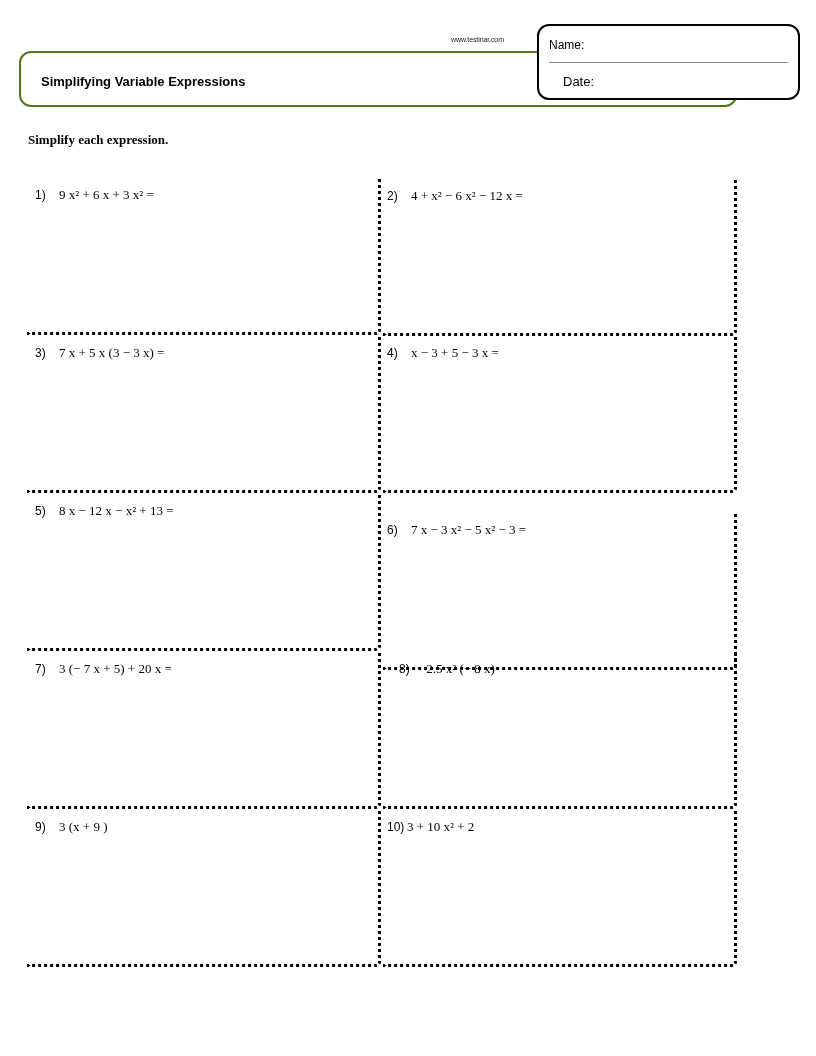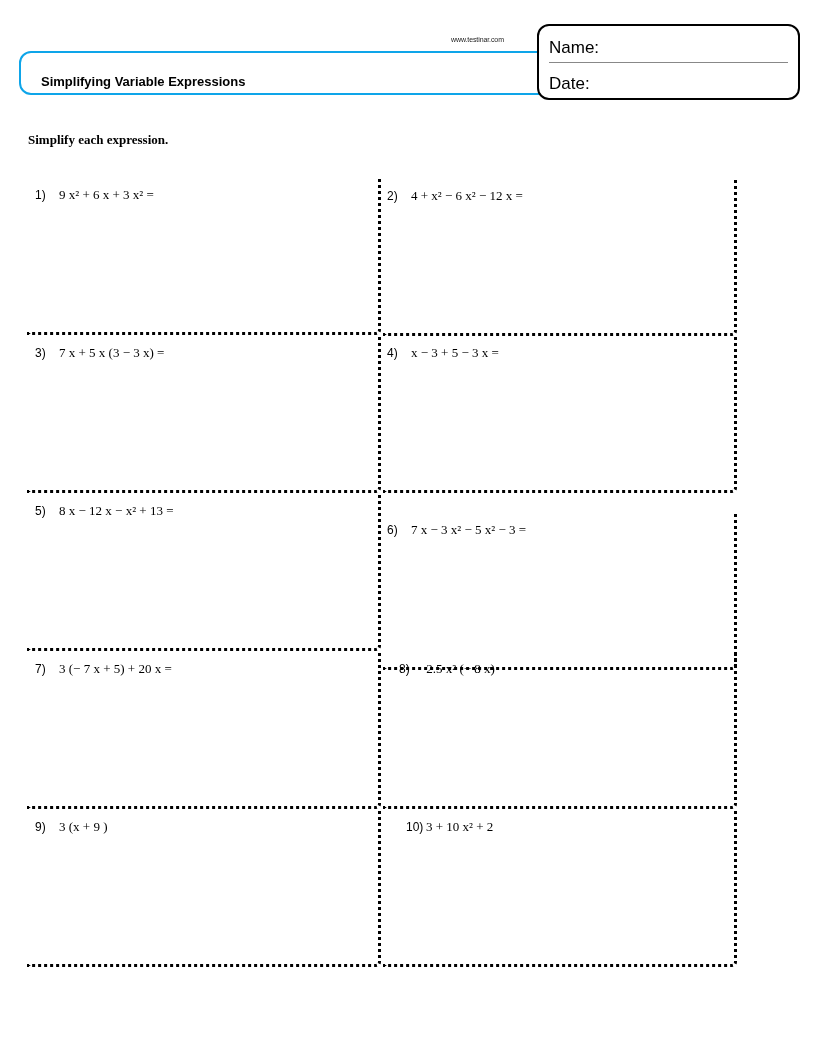--- a/index.html
+++ b/index.html
@@ -1,29 +1,29 @@
 <!DOCTYPE html>
 <html><head>
   <meta charset="utf-8">
   <style>
     html, body { margin:0; padding:0; background:#fff; }
     body { width:816px; height:1056px; position:relative; overflow:hidden; font-family:"Liberation Sans", sans-serif; color:#000; }
     .site { position:absolute; left:451px; top:36px; font-size:7px; color:#222; font-family:"Liberation Sans", sans-serif; letter-spacing:-0.1px; }
-    .title-box { position:absolute; left:19px; top:51px; width:718px; height:44px; border:2px solid #0ea5e9; border-radius:12px; box-sizing:border-box; background:#fff; }
+    .title-box { position:absolute; left:19px; top:51px; width:718px; height:56px; border:2px solid #4d7c0f; border-radius:12px; box-sizing:border-box; background:#fff; }
     .title { position:absolute; left:20px; top:21px; font-size:13px; font-weight:bold; }
     .name-box { position:absolute; left:537px; top:24px; width:263px; height:76px; border:2px solid #000; border-radius:12px; box-sizing:border-box; background:#fff; }
-    .name-label { position:absolute; left:10px; top:12px; font-size:17px; }
+    .name-label { position:absolute; left:10px; top:12px; font-size:12px; }
     .name-line { position:absolute; left:10px; right:10px; top:36px; border-top:1px solid #888; }
-    .date-label { position:absolute; left:10px; top:48px; font-size:17px; }
+    .date-label { position:absolute; left:24px; top:48px; font-size:13px; }
     .instructions { position:absolute; left:28px; top:132px; font-size:13px; font-weight:bold;font-family:Liberation Serif, serif; }
     .grid { position:absolute; left:27px; top:178px; width:710px; }
     .cell { position:absolute; width:354px; height:157px; box-sizing:border-box; border-right:3px dotted #000; border-bottom:3px dotted #000; border-bottom-right-radius:5px; }
     .q { position:absolute; left:8px; top:9px; font-family:"Liberation Serif", serif; font-size:13px; white-space:pre; }
     .q .num { font-family:"Liberation Sans", sans-serif; font-size:12px; display:inline-block; width:24px; }
-    .q .num.wide { width:20px;margin-left:19px; }
+    .q .num.wide { width:20px; }
   </style>
 </head>
 <body>
 
 <div class="site">www.testinar.com</div>
 
 <div class="title-box">
   <div class="title">Simplifying Variable Expressions</div>
 </div>
 

